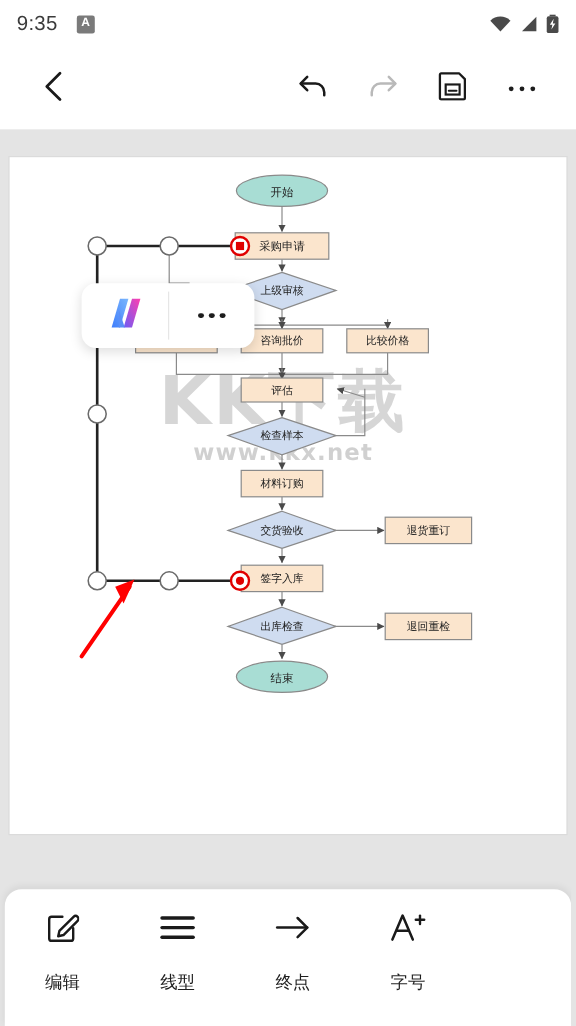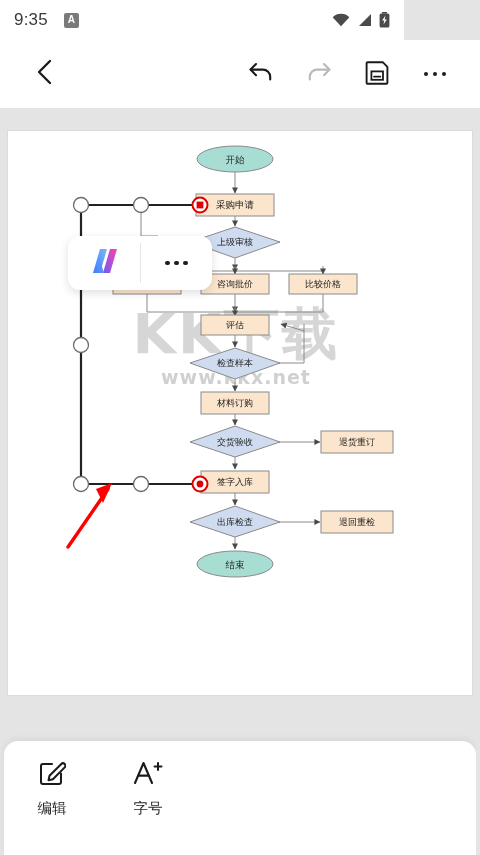--- a/index.html
+++ b/index.html
@@ -6,21 +6,21 @@
   body{
     width:480px;height:855px;overflow:hidden;
     background:#e4e4e4;
     font-family:"Liberation Sans","DejaVu Sans",sans-serif;
     -webkit-font-smoothing:antialiased;
   }
   .screen{position:relative;width:480px;height:855px;overflow:hidden;background:#e4e4e4;}
 
   
   .statusbar{
-    position:absolute;left:0;top:0;width:404px;height:40px;background:#ffffff;
+    position:absolute;left:0;top:0;width:480px;height:40px;background:#ffffff;
     display:flex;align-items:center;padding:0 14px;box-sizing:border-box;
   }
   .status-time{font-size:17px;color:#3b3b3b;letter-spacing:.2px;}
   .status-appicon{
     width:15px;height:15px;background:#7a7a7a;border-radius:2px;margin-left:16px;
     display:flex;align-items:center;justify-content:center;
     color:#fff;font-size:10px;font-weight:bold;line-height:1;
   }
   .status-right{margin-left:auto;display:flex;align-items:center;gap:7px;}
   .status-right svg{display:block;}
@@ -69,21 +69,21 @@
 
   
   .bottombar{
     position:absolute;left:4px;top:741px;width:472px;height:114px;
     background:#ffffff;border-radius:14px 14px 0 0;
     box-shadow:0 -2px 6px rgba(0,0,0,.06);
     display:flex;align-items:flex-start;padding:16px 0 0 0;box-sizing:border-box;
     overflow:hidden;
   }
   .bb-item{
-    flex:0 0 96px;display:flex;flex-direction:column;align-items:center;gap:10px;
+    flex:0 0 96px;display:flex;flex-direction:column;align-items:center;gap:20px;
   }
   .bb-ico{height:32px;display:flex;align-items:center;justify-content:center;}
   .bb-label{font-size:14.5px;color:#1e1e1e;}
   .bb-edge{position:absolute;right:0;top:741px;width:4px;height:114px;background:#e4e4e4;}
 
   
   .flowtext{font-family:"DejaVu Sans","Liberation Sans",sans-serif;}
 </style>
 </head>
 <body>
@@ -324,22 +324,41 @@
     <div class="bb-item">
       <span class="bb-ico">
         <svg width="28" height="28" viewBox="0 0 28 28">
           <path d="M23 14.5V23a2 2 0 0 1-2 2H5a2 2 0 0 1-2-2V7a2 2 0 0 1 2-2h9" fill="none" stroke="#1a1a1a" stroke-width="2" stroke-linecap="round"></path>
           <path d="M11.5 16.8 23.3 5a2.4 2.4 0 0 1 3.4 3.4L14.9 20.2l-4.4 1z" fill="none" stroke="#1a1a1a" stroke-width="2" stroke-linejoin="round"></path>
         </svg>
       </span>
       <span class="bb-label">编辑</span>
     </div>
 
-
-
+    <div class="bb-item">
+      <span class="bb-ico">
+        <svg width="30" height="22" viewBox="0 0 30 22">
+          <line x1="2" y1="3" x2="28" y2="3" stroke="#1a1a1a" stroke-width="2.8" stroke-linecap="round"></line>
+          <line x1="2" y1="11" x2="28" y2="11" stroke="#1a1a1a" stroke-width="2.8" stroke-linecap="round"></line>
+          <line x1="2" y1="19" x2="28" y2="19" stroke="#1a1a1a" stroke-width="2.8" stroke-linecap="round"></line>
+        </svg>
+      </span>
+      <span class="bb-label">线型</span>
+    </div>
+
+
+    <div class="bb-item">
+      <span class="bb-ico">
+        <svg width="30" height="22" viewBox="0 0 30 22">
+          <line x1="2" y1="11" x2="27" y2="11" stroke="#1a1a1a" stroke-width="2.1" stroke-linecap="round"></line>
+          <path d="M19 3 L27 11 L19 19" fill="none" stroke="#1a1a1a" stroke-width="2.1" stroke-linecap="round" stroke-linejoin="round"></path>
+        </svg>
+      </span>
+      <span class="bb-label">终点</span>
+    </div>
 
     <div class="bb-item">
       <span class="bb-ico">
         <svg width="32" height="28" viewBox="0 0 32 28">
           <path d="M3 24 L11.5 4 L20 24" fill="none" stroke="#1a1a1a" stroke-width="2.1" stroke-linecap="round" stroke-linejoin="round"></path>
           <line x1="6.6" y1="16.6" x2="16.4" y2="16.6" stroke="#1a1a1a" stroke-width="2.1" stroke-linecap="round"></line>
           <line x1="26" y1="4" x2="26" y2="11" stroke="#1a1a1a" stroke-width="2" stroke-linecap="round"></line>
           <line x1="22.5" y1="7.5" x2="29.5" y2="7.5" stroke="#1a1a1a" stroke-width="2" stroke-linecap="round"></line>
         </svg>
       </span>

